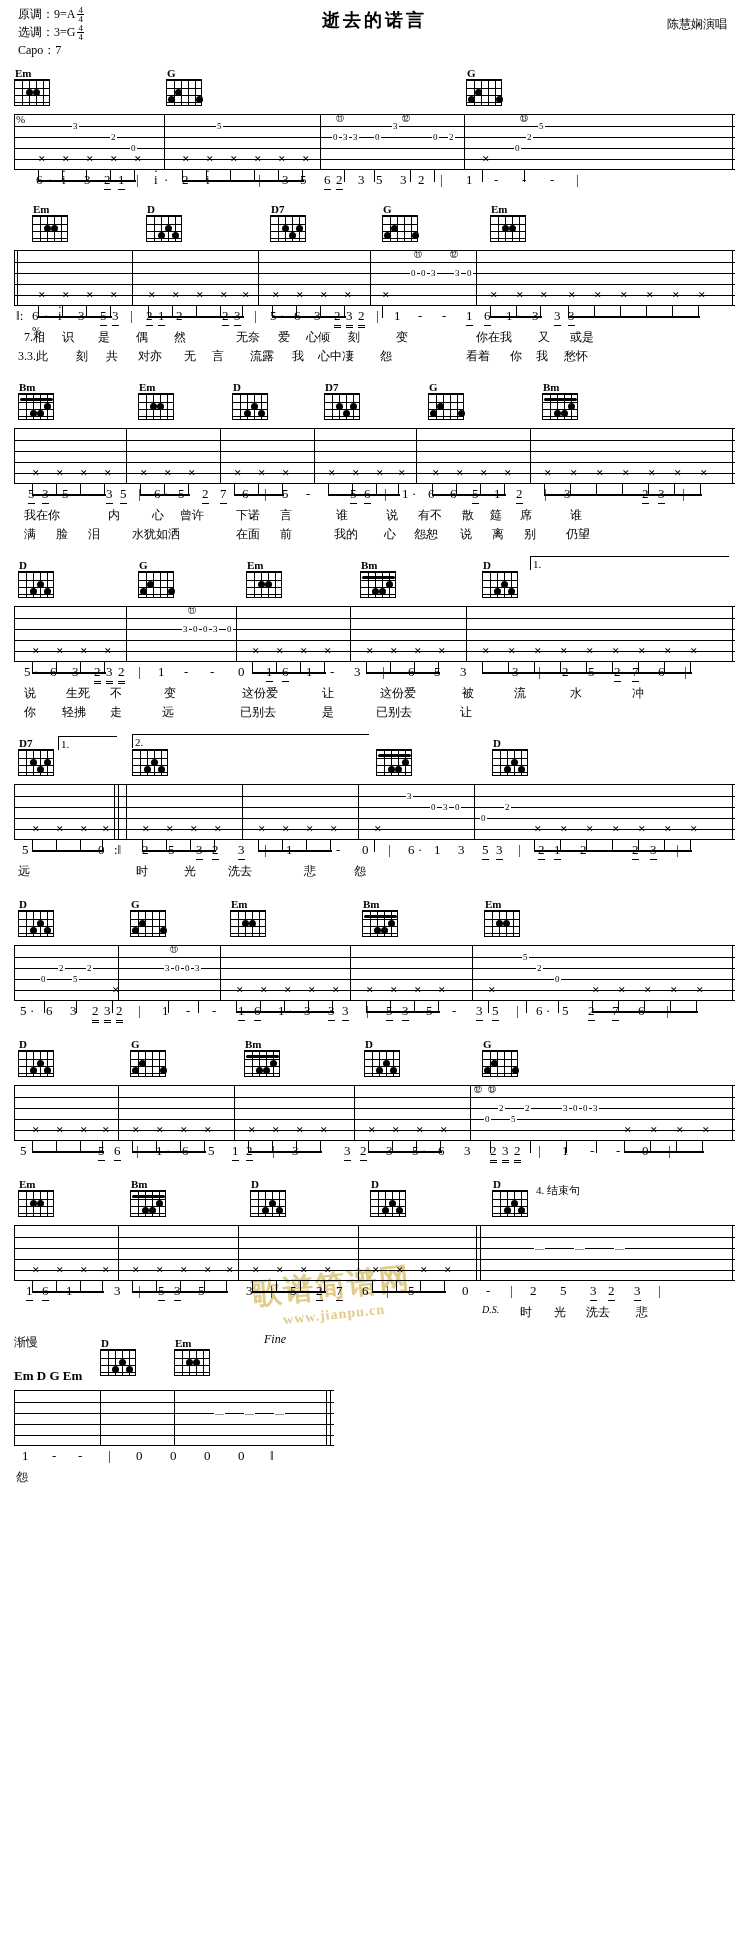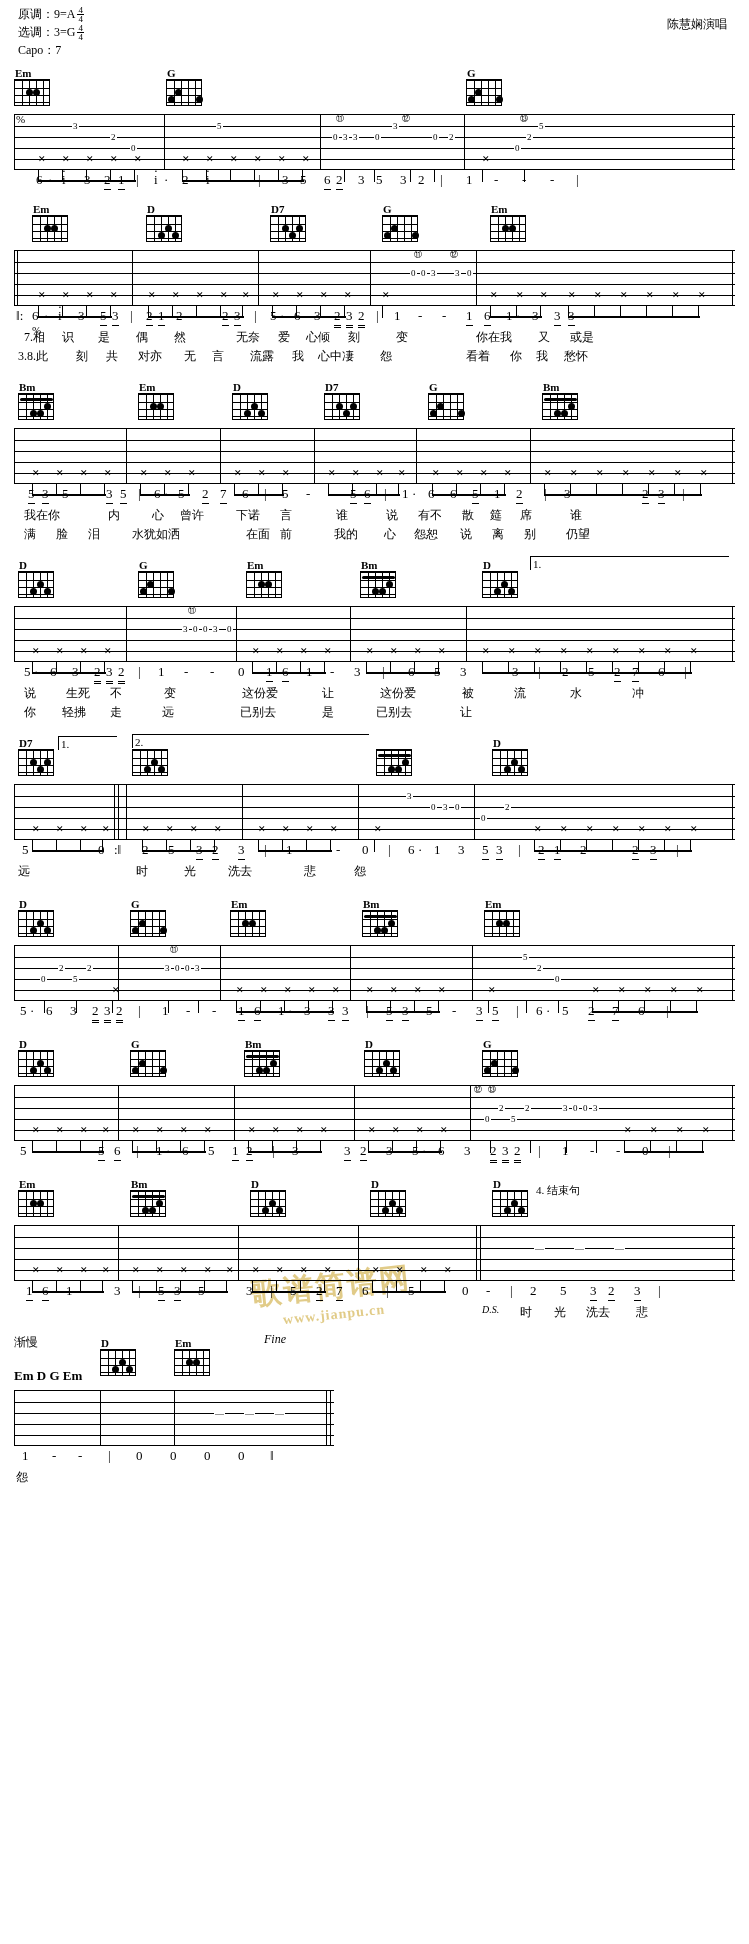--- a/index.html
+++ b/index.html
@@ -248,20 +248,21 @@
   <div class="header">
     <div class="key-block">
       <div class="key-line">
         <span>原调：9=A</span><span class="frac"><span class="num">4</span><span class="den">4</span></span>
       </div>
       <div class="key-line">
         <span>选调：3=G</span><span class="frac"><span class="num">4</span><span class="den">4</span></span>
       </div>
       <div class="key-line">Capo：7</div>
     </div>
+    <div class="title">逝去的诺言</div>
     <div class="author">陈慧娴演唱</div>
   </div>
 
   <div class="system">
     <div class="chord-row">
       <div class="chord" style="left:0px">
         <div class="chord-name">Em</div>
         <div class="grid">
           <div class="v" style="left:7px"></div>
             <div class="v" style="left:14px"></div>
@@ -587,21 +588,21 @@
       <span class="w" style="left:222px">无奈</span>
         <span class="w" style="left:264px">爱</span>
         <span class="w" style="left:292px">心倾</span>
         <span class="w" style="left:334px">刻</span>
       <span class="w" style="left:382px">变</span>
         <span class="w" style="left:462px">你在我</span>
         <span class="w" style="left:524px">又</span>
         <span class="w" style="left:556px">或是</span>
     </div>
     <div class="lyric">
-      <span class="w" style="left:4px">3.8.此</span>
+      <span class="w" style="left:4px">3.3.此</span>
         <span class="w" style="left:62px">刻</span>
         <span class="w" style="left:92px">共</span>
         <span class="w" style="left:124px">对亦</span>
         <span class="w" style="left:170px">无</span>
         <span class="w" style="left:198px">言</span>
       <span class="w" style="left:236px">流露</span>
         <span class="w" style="left:278px">我</span>
         <span class="w" style="left:304px">心中凄</span>
         <span class="w" style="left:366px">怨</span>
       <span class="w" style="left:452px">看着</span>
@@ -824,21 +825,21 @@
         <span class="w" style="left:448px">散</span>
       <span class="w" style="left:476px">筵</span>
         <span class="w" style="left:506px">席</span>
         <span class="w" style="left:556px">谁</span>
     </div>
     <div class="lyric">
       <span class="w" style="left:10px">满</span>
         <span class="w" style="left:42px">脸</span>
         <span class="w" style="left:74px">泪</span>
         <span class="w" style="left:118px">水犹如洒</span>
-        <span class="w" style="left:232px">在面</span>
+        <span class="w" style="left:222px">在面</span>
         <span class="w" style="left:266px">前</span>
       <span class="w" style="left:320px">我的</span>
         <span class="w" style="left:370px">心</span>
         <span class="w" style="left:400px">怨恕</span>
         <span class="w" style="left:446px">说</span>
         <span class="w" style="left:478px">离</span>
       <span class="w" style="left:510px">别</span>
         <span class="w" style="left:552px">仍望</span>
     </div>
   </div>

